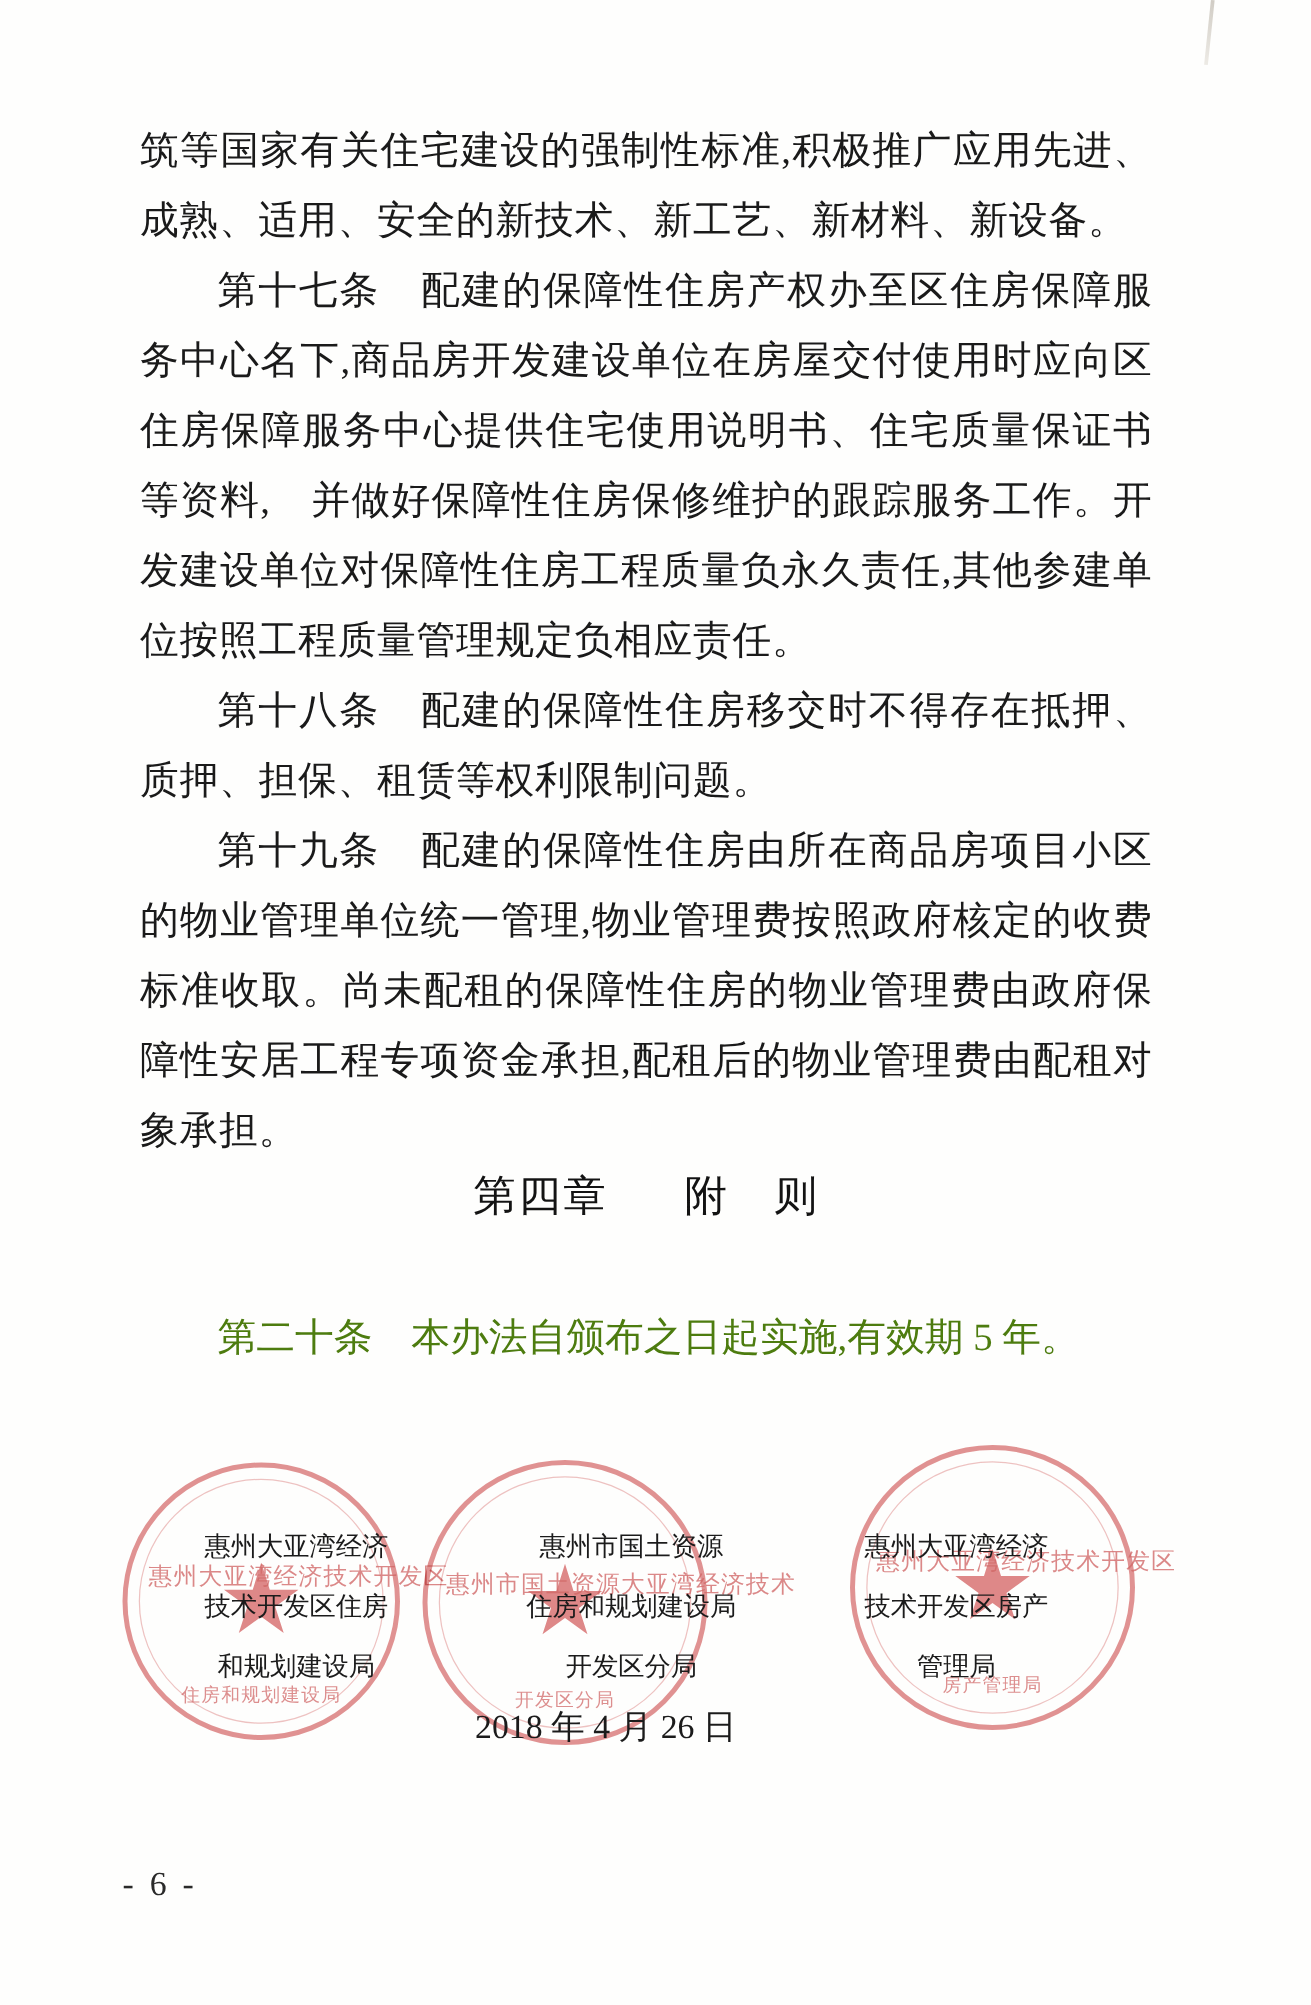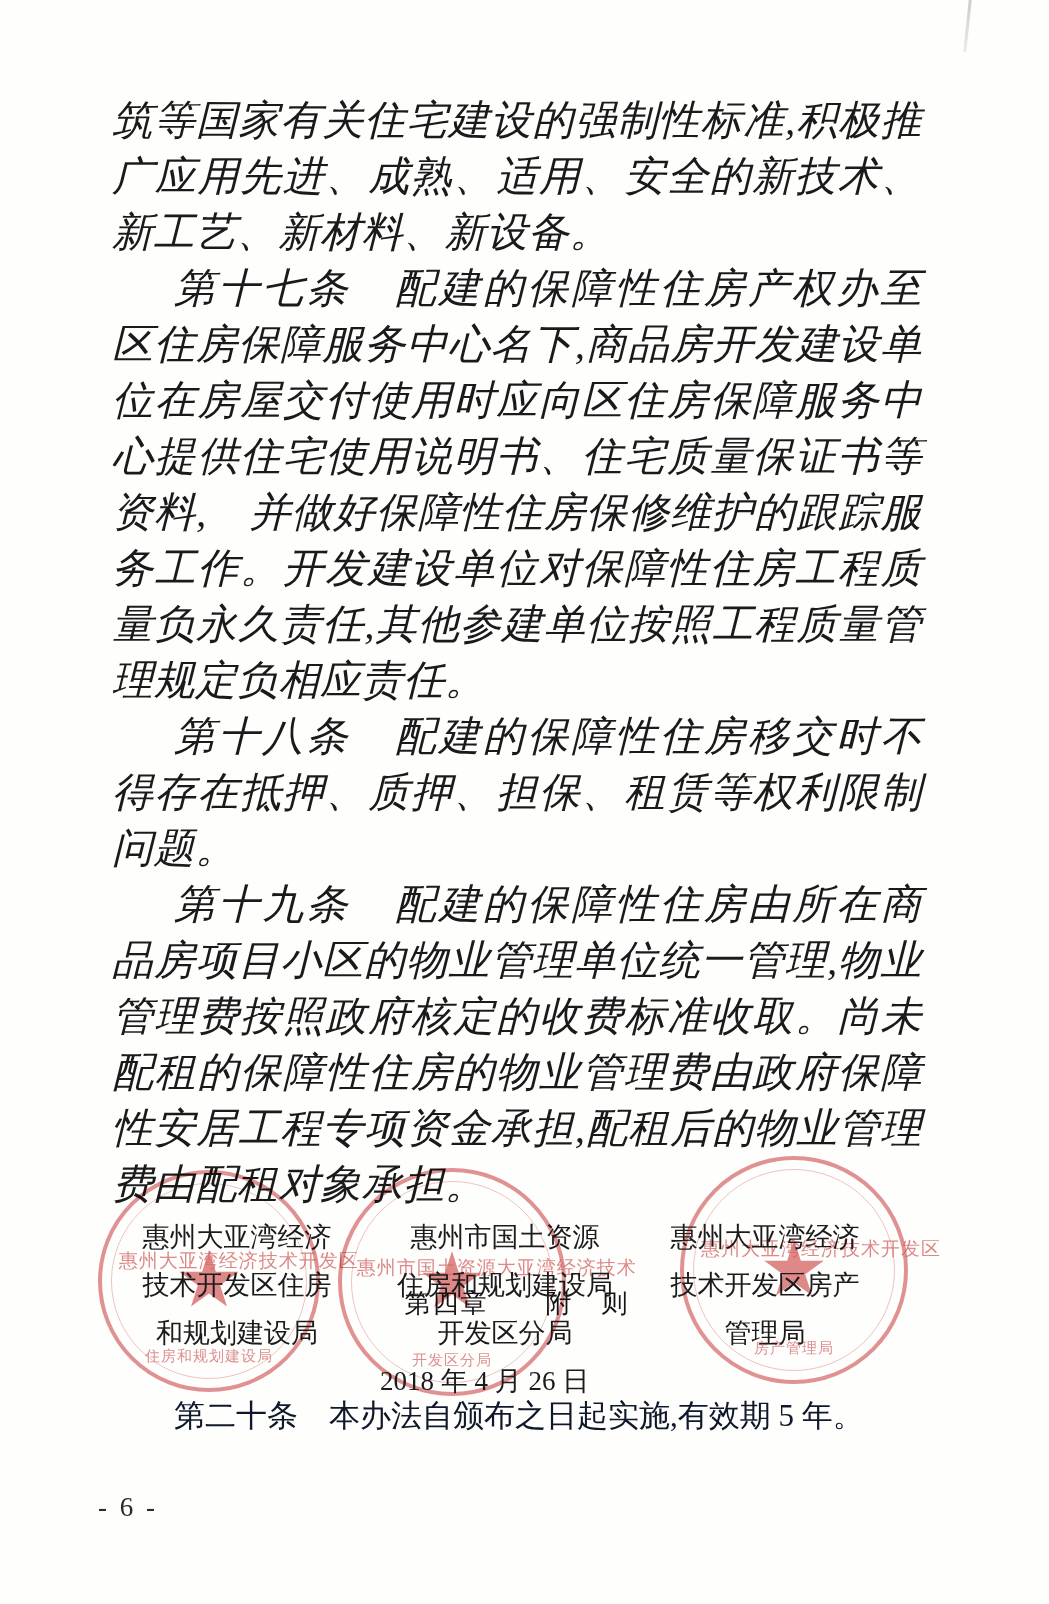--- a/index.html
+++ b/index.html
@@ -31,59 +31,57 @@
     background: linear-gradient(to bottom, #c9c4bb, #eae7e1);
     opacity: 0.85;
   }
   .content {
     position: absolute;
     left: 112px;
     top: 92px;
     width: 810px;
   }
   .para {
-    font-size: 41px;
+    font-size: 31px;
     line-height: 56px;
     color: #1a1a1a;
     letter-spacing: 0.6px;
     text-align: justify;
     margin: 0 0 0 0;
     font-family: "Liberation Serif", "DejaVu Serif", serif;
-    font-style: italic;
   }
   .para.indent {
     text-indent: 62px;
   }
   .chapter {
-    margin-top: 66px;
     text-align: center;
-    font-size: 26px;
+    font-size: 34px;
     letter-spacing: 2px;
     color: #131313;
     line-height: 52px;
   }
   .chapter .ch-space { display: inline-block; width: 40px; }
   .final {
     margin-top: 58px;
     font-size: 31px;
     line-height: 56px;
     text-indent: 62px;
-    color: #0f172a;
+    color: #4d7c0f;
   }
   
   .sign-block {
     position: absolute;
     left: 112px;
     top: 1195px;
     width: 830px;
     height: 230px;
   }
   .sign-col {
     position: absolute;
-    font-size: 27px;
+    font-size: 21px;
     line-height: 48px;
     color: #1b1b1b;
     text-align: center;
     white-space: nowrap;
     font-family: "Liberation Serif", "DejaVu Serif", serif;
   }
   .sign-col.c1 { left: 0px;   top: 18px; width: 250px; }
   .sign-col.c2 { left: 268px; top: 18px; width: 250px; font-family: Liberation Serif, serif; }
   .sign-col.c3 { left: 528px; top: 18px; width: 250px; }
   .sign-date {

